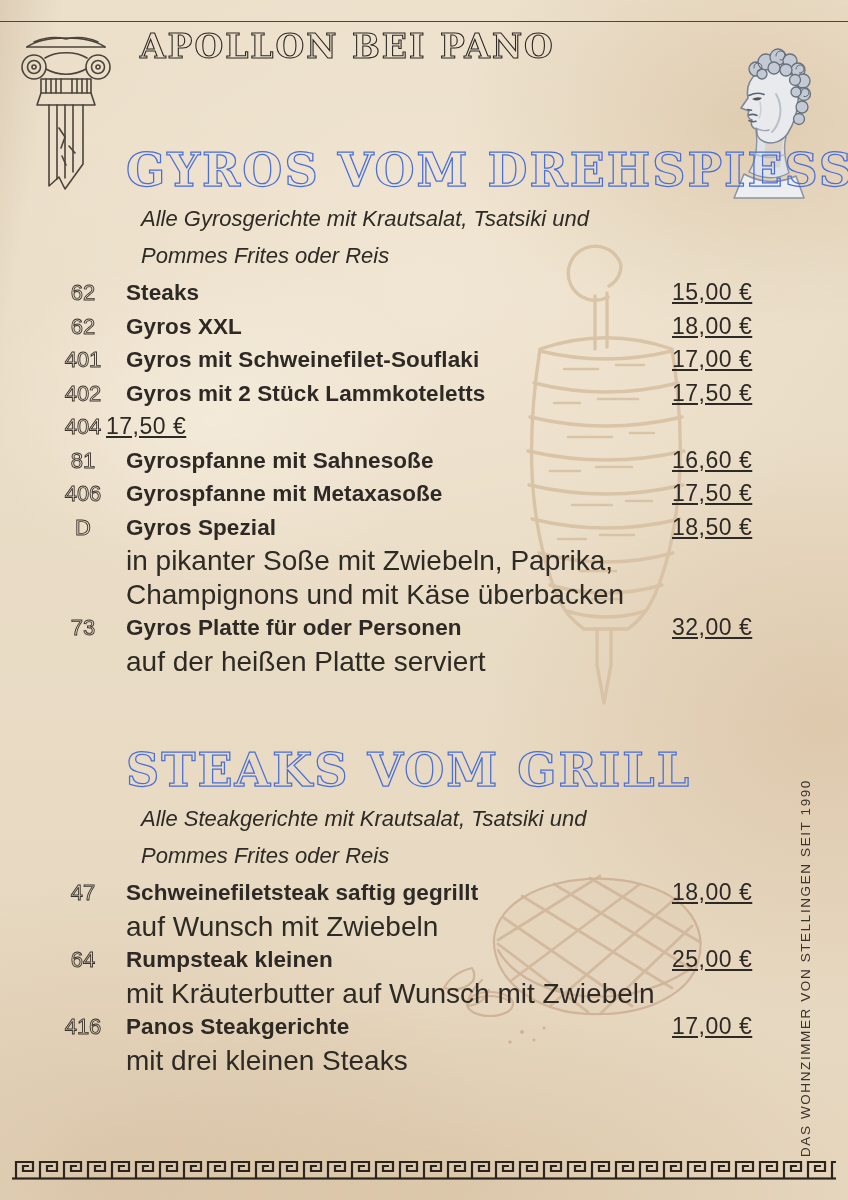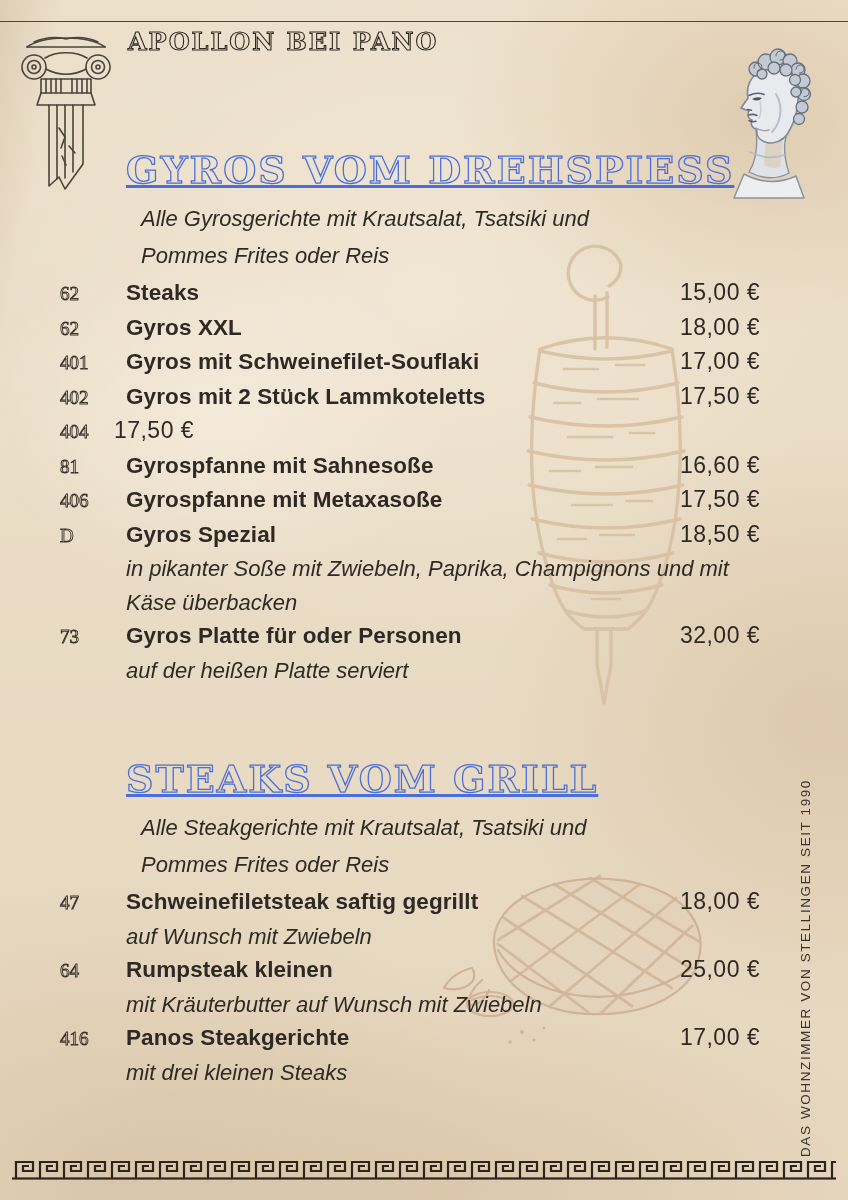--- a/index.html
+++ b/index.html
@@ -21,44 +21,44 @@
       linear-gradient(#ece0cb,#e6d7bf);
   }
   .top-rule{position:absolute;left:0;top:21px;width:848px;height:0;border-top:1.8px solid #4e463c;}
 
   
   .engraved{
     font-family:"DejaVu Serif","Liberation Serif",serif;font-weight:bold;
     color:transparent;-webkit-text-stroke:1.1px #2e2924;white-space:nowrap;
   }
   @supports not (-webkit-text-stroke:1px #000){ .engraved{color:#2e2924;} .sec-title{color:#4a6fd8 !important;} .num{color:#39322b !important;} }
-  .brand{position:absolute;left:128px;top:27px;font-size:24px;letter-spacing:2px;}
+  .brand{position:absolute;left:140px;top:27px;font-size:33px;letter-spacing:2px;}
   .sec-title{
     font-family:"DejaVu Serif","Liberation Serif",serif;font-weight:bold;
     color:transparent;-webkit-text-stroke:1.25px #4a6fd8;
-    font-size:38px;letter-spacing:2px;line-height:40px;margin:0 0 0 66px;white-space:nowrap;text-decoration:underline;
+    font-size:46px;letter-spacing:2px;line-height:40px;margin:0 0 0 66px;white-space:nowrap;
   }
 
   
   .menu{position:absolute;left:60px;top:150px;width:708px;z-index:3;}
   .section{margin:0;}
   .section + .section{margin-top:72px;}
   .sec-sub{
     margin:10px 0 2px 81px;max-width:525px;
     font-style:italic;font-size:22px;line-height:37px;color:#2e2a24;
   }
   .row{display:flex;align-items:baseline;line-height:33.5px;}
   .num{
-    flex:none;width:46px;text-align:left;font-size:19px;
-    font-family:Liberation Serif, serif;
+    flex:none;width:46px;text-align:center;font-size:22px;
+    font-family:Liberation Sans, sans-serif;
     color:transparent;-webkit-text-stroke:.9px #39322b;
   }
   .name{flex:1;margin-left:20px;font-weight:bold;font-size:22.5px;letter-spacing:.1px;}
-  .price{flex:none;min-width:96px;text-align:center;font-size:23px;letter-spacing:.5px;}
-  .desc{margin-left:66px;max-width:615px;font-size:22px;line-height:33.5px;color:#2e2a24;font-style:italic;}
+  .price{flex:none;min-width:96px;text-align:left;font-size:23px;letter-spacing:.5px;text-decoration:underline;}
+  .desc{margin-left:66px;max-width:615px;font-size:28px;line-height:33.5px;color:#2e2a24;}
 
   
   .art{position:absolute;z-index:1;}
   #column-art{left:14px;top:28px;}
   #statue-art{left:704px;top:24px;}
   #skewer-art{left:498px;top:233px;opacity:.85;}
   #steak-art{left:438px;top:850px;opacity:.8;}
   .side-note{
     position:absolute;left:798px;top:812px;height:345px;z-index:3;
     writing-mode:vertical-rl;transform:rotate(180deg);white-space:nowrap;

